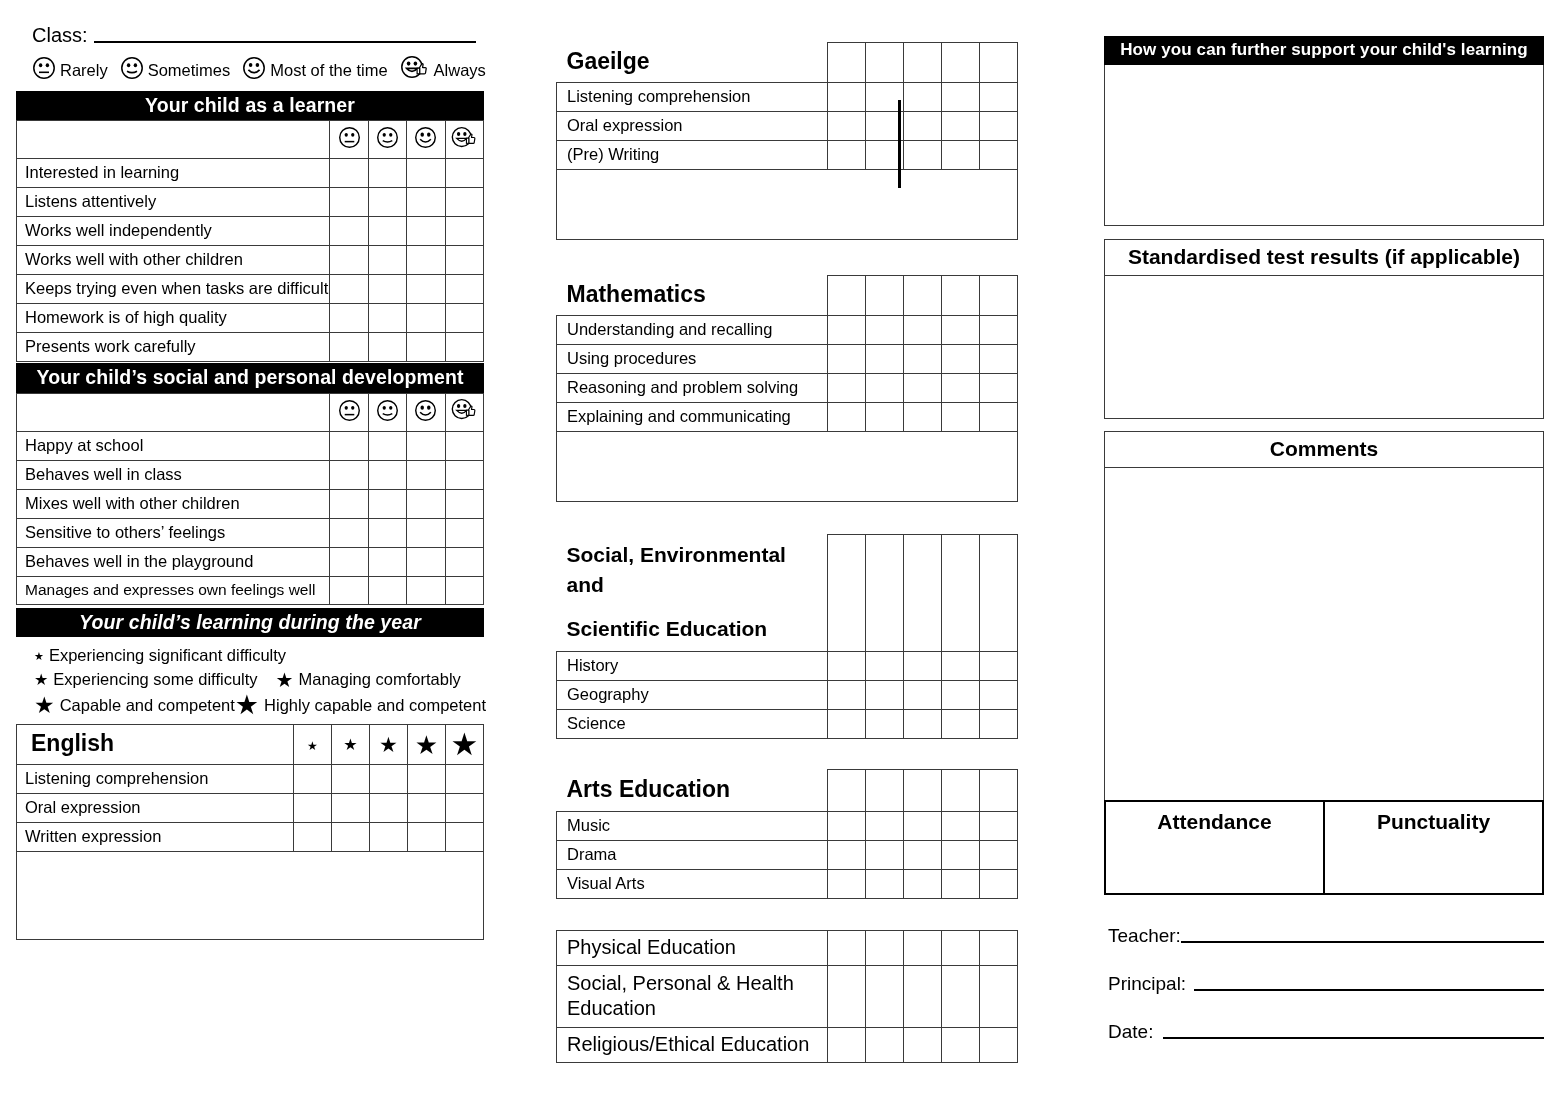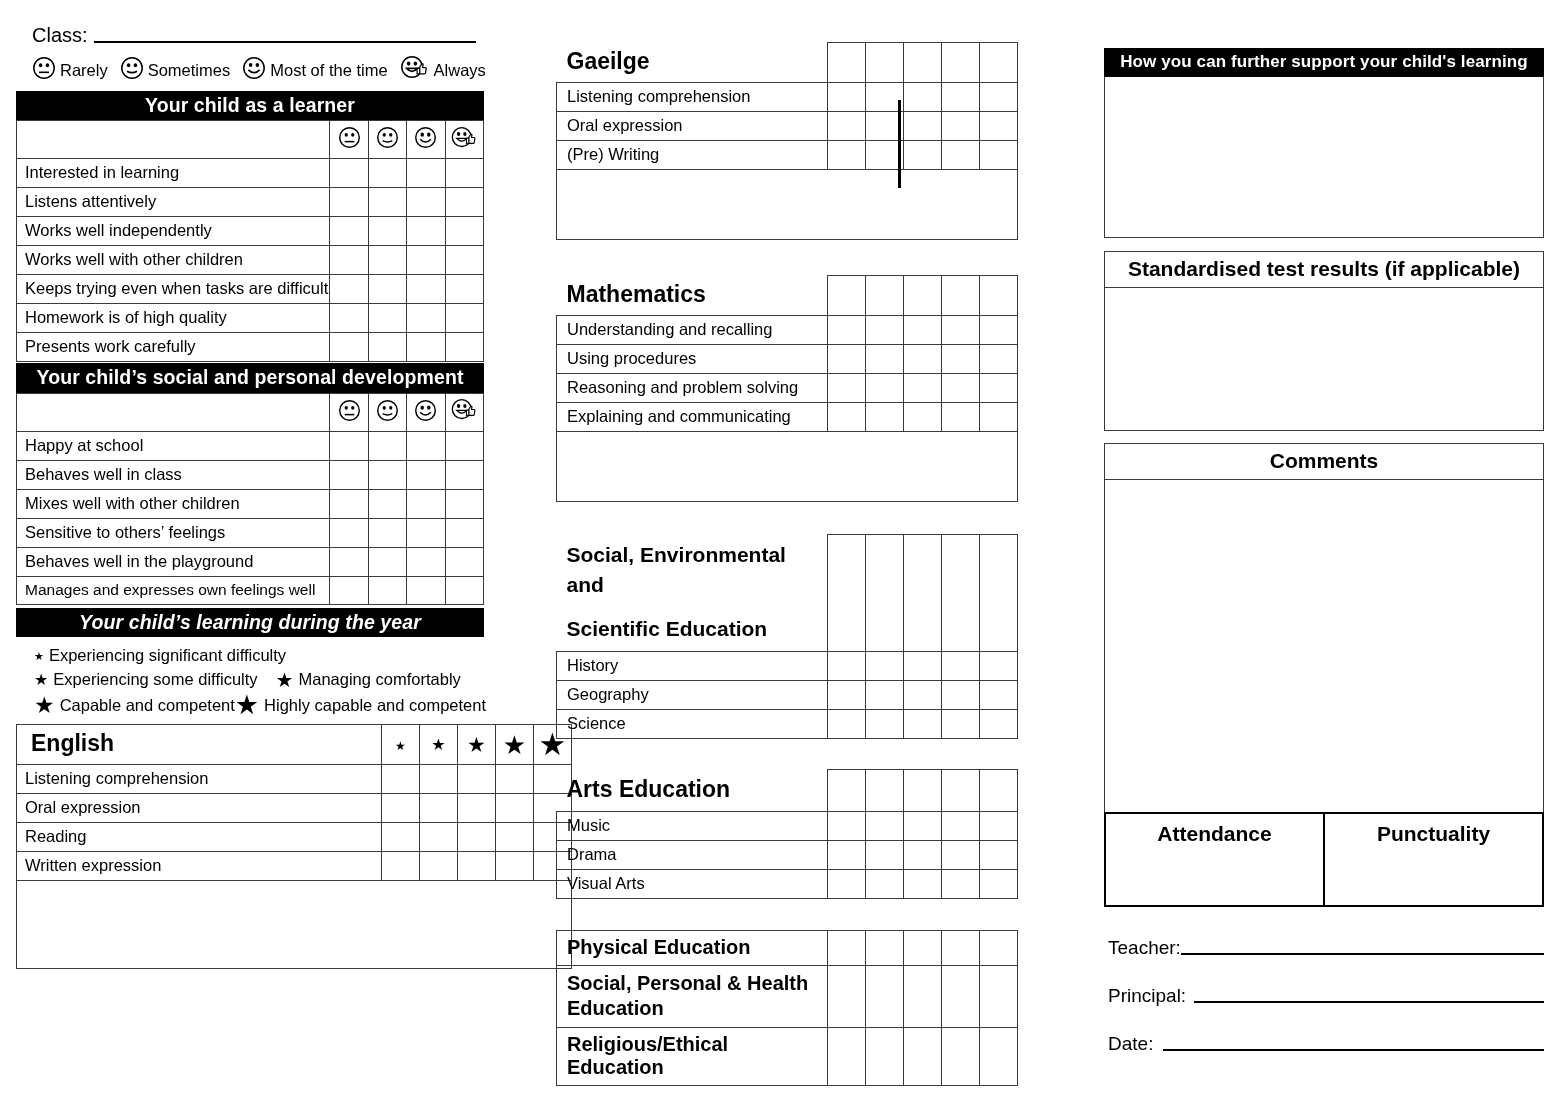--- a/index.html
+++ b/index.html
@@ -62,21 +62,21 @@
   #learner-tbl td.lbl, #social-tbl td.lbl { width: 310px; }
 
   
   .stars-legend { font-size: 16.5px; line-height: 1.45; margin: 7px 0 0 18px; }
   .stars-legend .row { display: flex; align-items: center; white-space: nowrap; }
   .stars-legend .txt { margin-left: 5px; }
   .stars-legend .gap { display: inline-block; width: 18px; }
 
   
   #eng-wrap { margin-top: 5px; }
-  #eng-tbl { border-collapse: collapse; width: 556px; table-layout: fixed; }
+  #eng-tbl { border-collapse: collapse; width: 468px; table-layout: fixed; }
   #eng-tbl td { border: 1.6px solid #3a3a3a; padding: 0; }
   #eng-tbl td.subject {
     font-size: 23px; font-weight: bold; padding: 4px 0 6px 14px;
     height: 40px; border-right: none; border-bottom: none;
   }
   #eng-tbl td.sh { width: 38px; text-align: center; vertical-align: middle; height: 40px; position: relative; }
   #eng-tbl td.lbl { font-size: 16.5px; padding: 4px 0 5px 8px; height: 27.5px; }
   #eng-tbl td.box { width: 38px; }
   #eng-tbl td.blank { height: 88px; }
   .starglyph { line-height: 1; display: inline-block; }
@@ -89,21 +89,21 @@
   table.sub td.title {
     font-size: 23px; font-weight: bold; padding: 4px 0 6px 10px;
     border-right: none; border-bottom: none; border-left: none; border-top: none;
     vertical-align: middle;
   }
   table.sub td.title2 {
     font-size: 21px; font-weight: bold; padding: 5px 0 6px 10px; line-height: 1.45;
     border: none; vertical-align: middle;
   }
   table.sub td.lbl { font-size: 16.5px; padding: 4px 0 5px 10px; height: 27.5px; }
-  table.sub td.boldlbl { font-size: 20px; font-weight: bold; padding: 5px 0 6px 10px; }
+  table.sub td.boldlbl { font-size: 20px; font-weight: normal; padding: 5px 0 6px 10px; }
   table.sub td.box { width: 38px; }
   table.sub td.nbox { width: 38px; border: 1.6px solid #3a3a3a; }
   table.sub td.open { height: 70px; }
   .thickline { background: #000; width: 2.6px; position: absolute; }
 
   
   #right { left: 1104px; width: 440px; }
   .rbox { border: 1.8px solid #3a3a3a; }
   .titlebox {
     border: 1.8px solid #3a3a3a; font-weight: bold; text-align: center;
@@ -419,28 +419,20 @@
             </tr>
         <tr>
               <td class="lbl">Oral expression</td>
               <td class="box"></td>
               <td class="box"></td>
               <td class="box"></td>
               <td class="box"></td>
               <td class="box"></td>
             </tr>
         <tr>
-              <td class="lbl">Reading</td>
-              <td class="box"></td>
-              <td class="box"></td>
-              <td class="box"></td>
-              <td class="box"></td>
-              <td class="box"></td>
-            </tr>
-        <tr>
               <td class="lbl">Written expression</td>
               <td class="box"></td>
               <td class="box"></td>
               <td class="box"></td>
               <td class="box"></td>
               <td class="box"></td>
             </tr>
         <tr>
               <td class="blank" colspan="6"></td>
             </tr>
@@ -654,21 +646,21 @@
               <td class="box"></td>
         </tr>
 
       </tbody>
         </table>
     </div>
   </div>
 
   <div class="col" id="right">
 
-    <div style="margin-top:48px;border-radius:22px;">
+    <div style="margin-top:36px;border-radius:22px;">
       <div class="blackbar" style="font-size:17px; padding:5px 0 6px 0;">How you can further support your child's learning</div>
       <div class="rbox" style="height:161px; border-top:none;"></div>
     </div>
 
     <div style="margin-top:13px;">
       <div class="titlebox">Standardised test results (if applicable)</div>
       <div class="rbox" style="height:143px; border-top:none;"></div>
     </div>
 
     <div style="margin-top:12px;">

